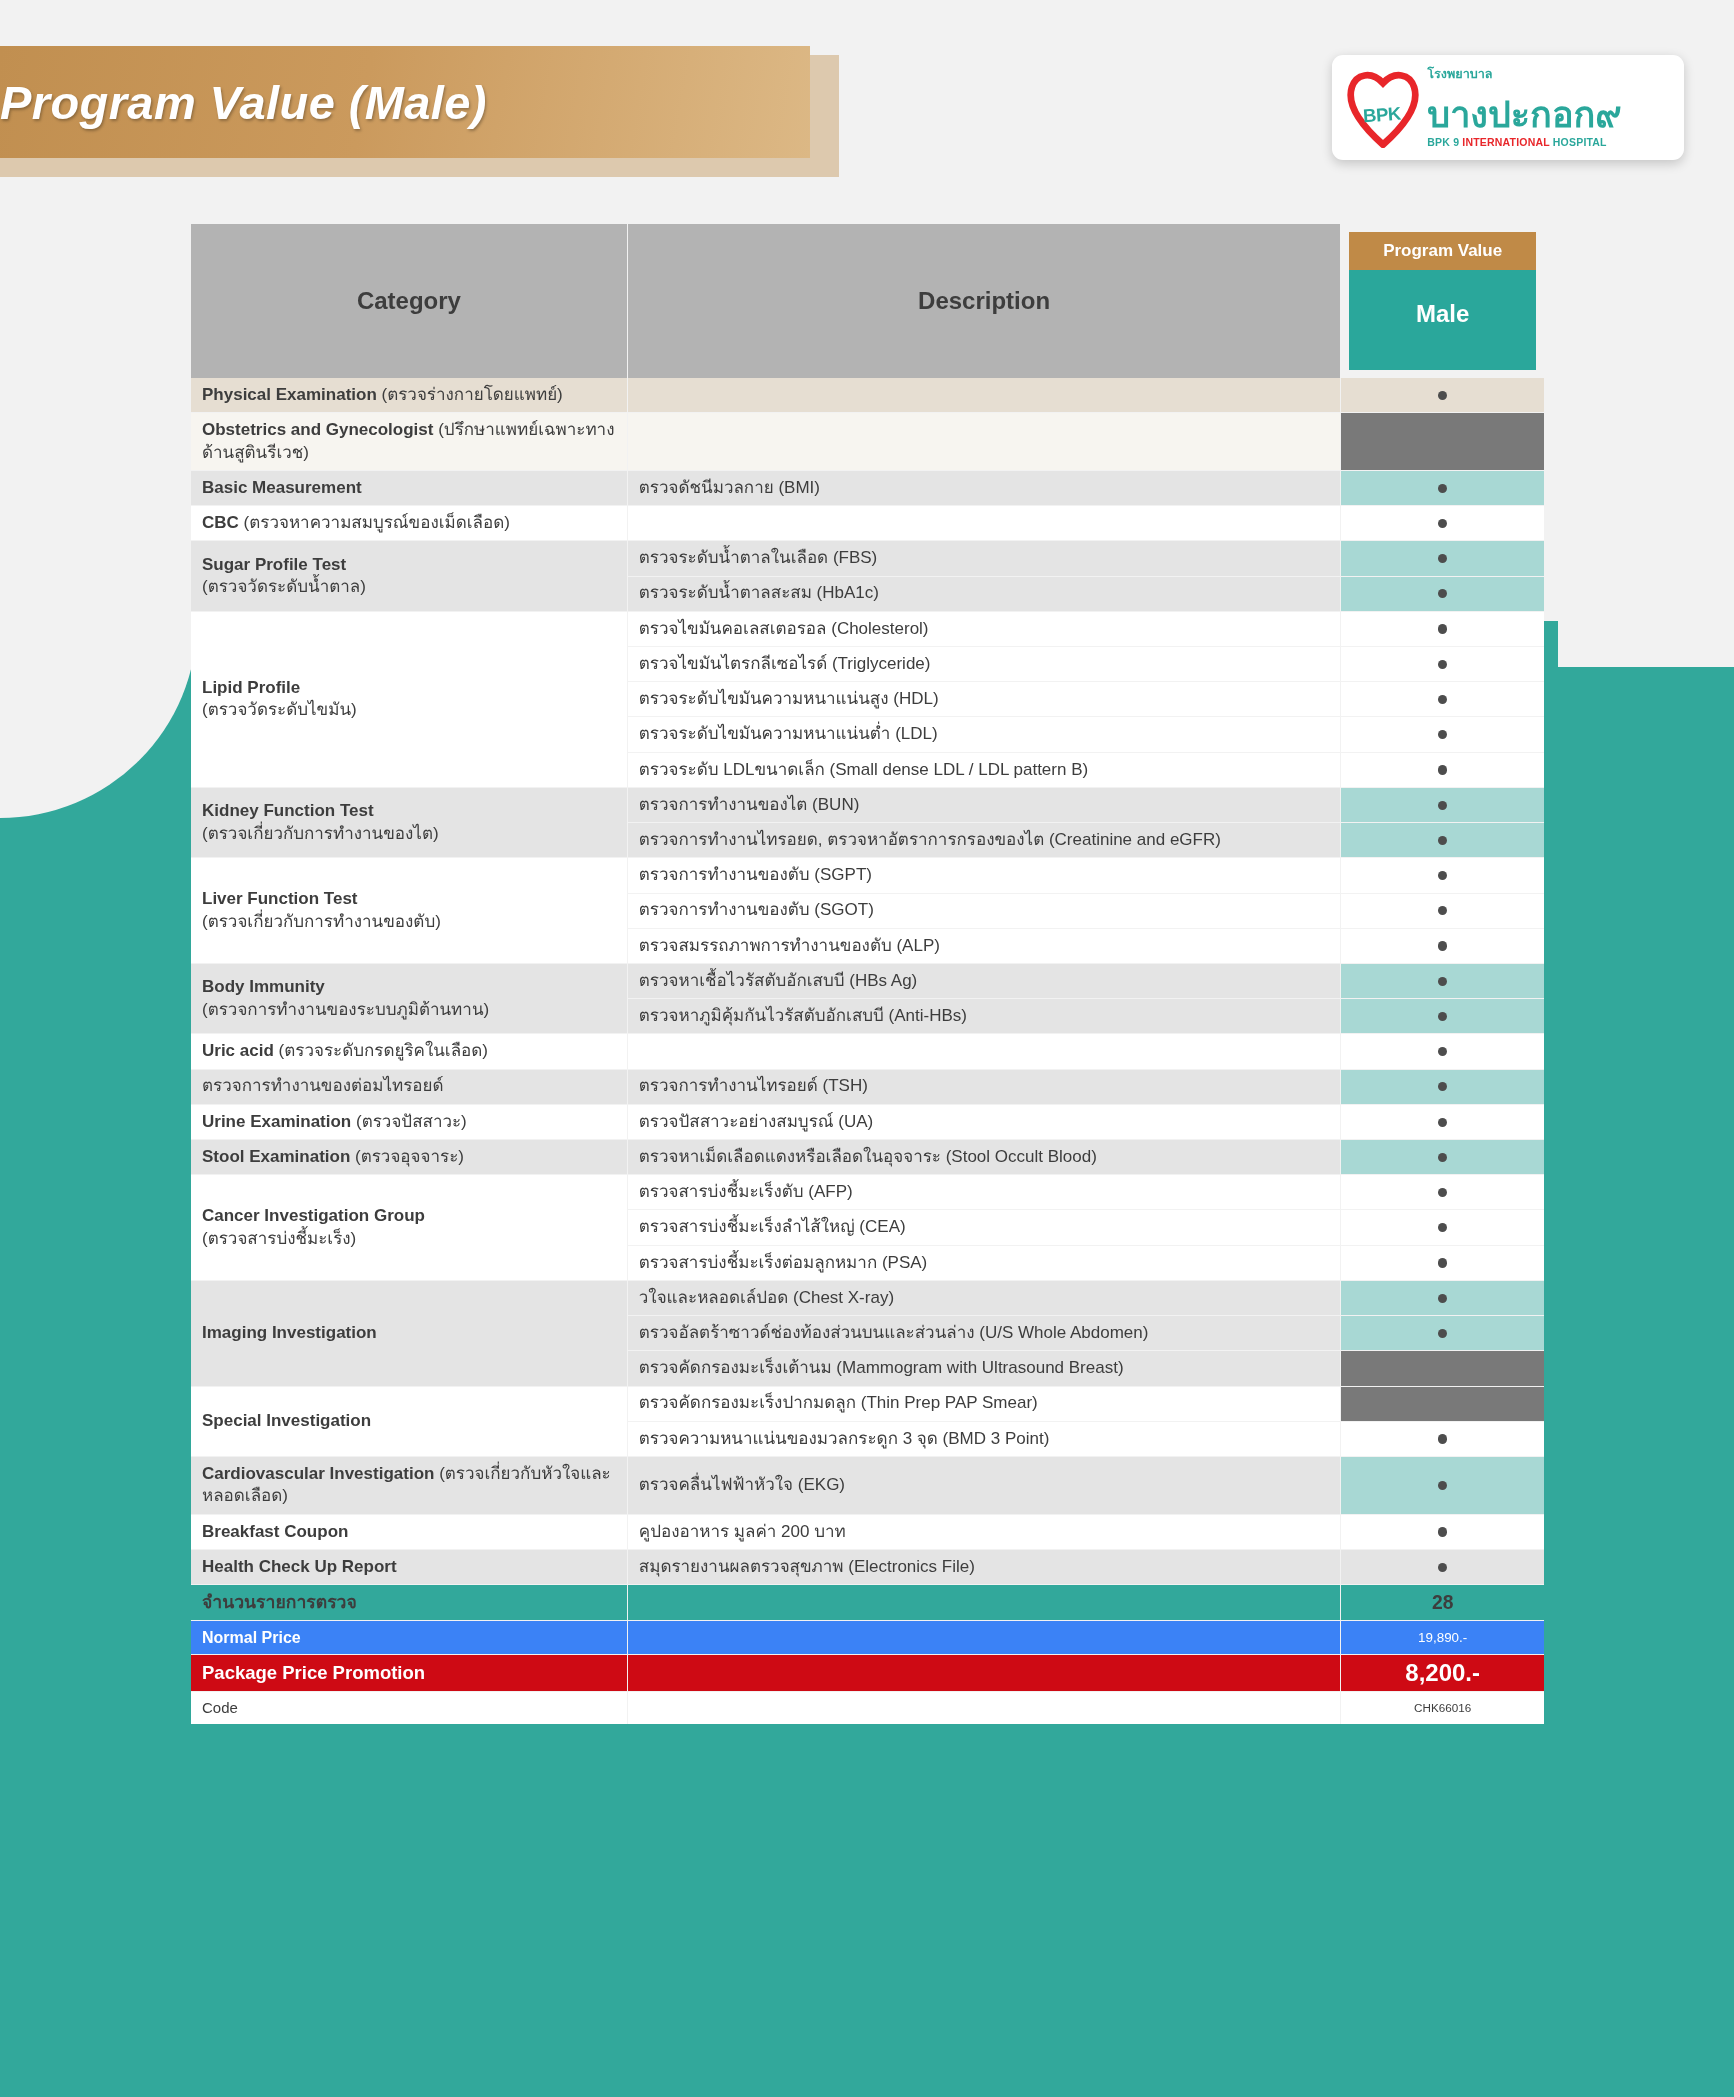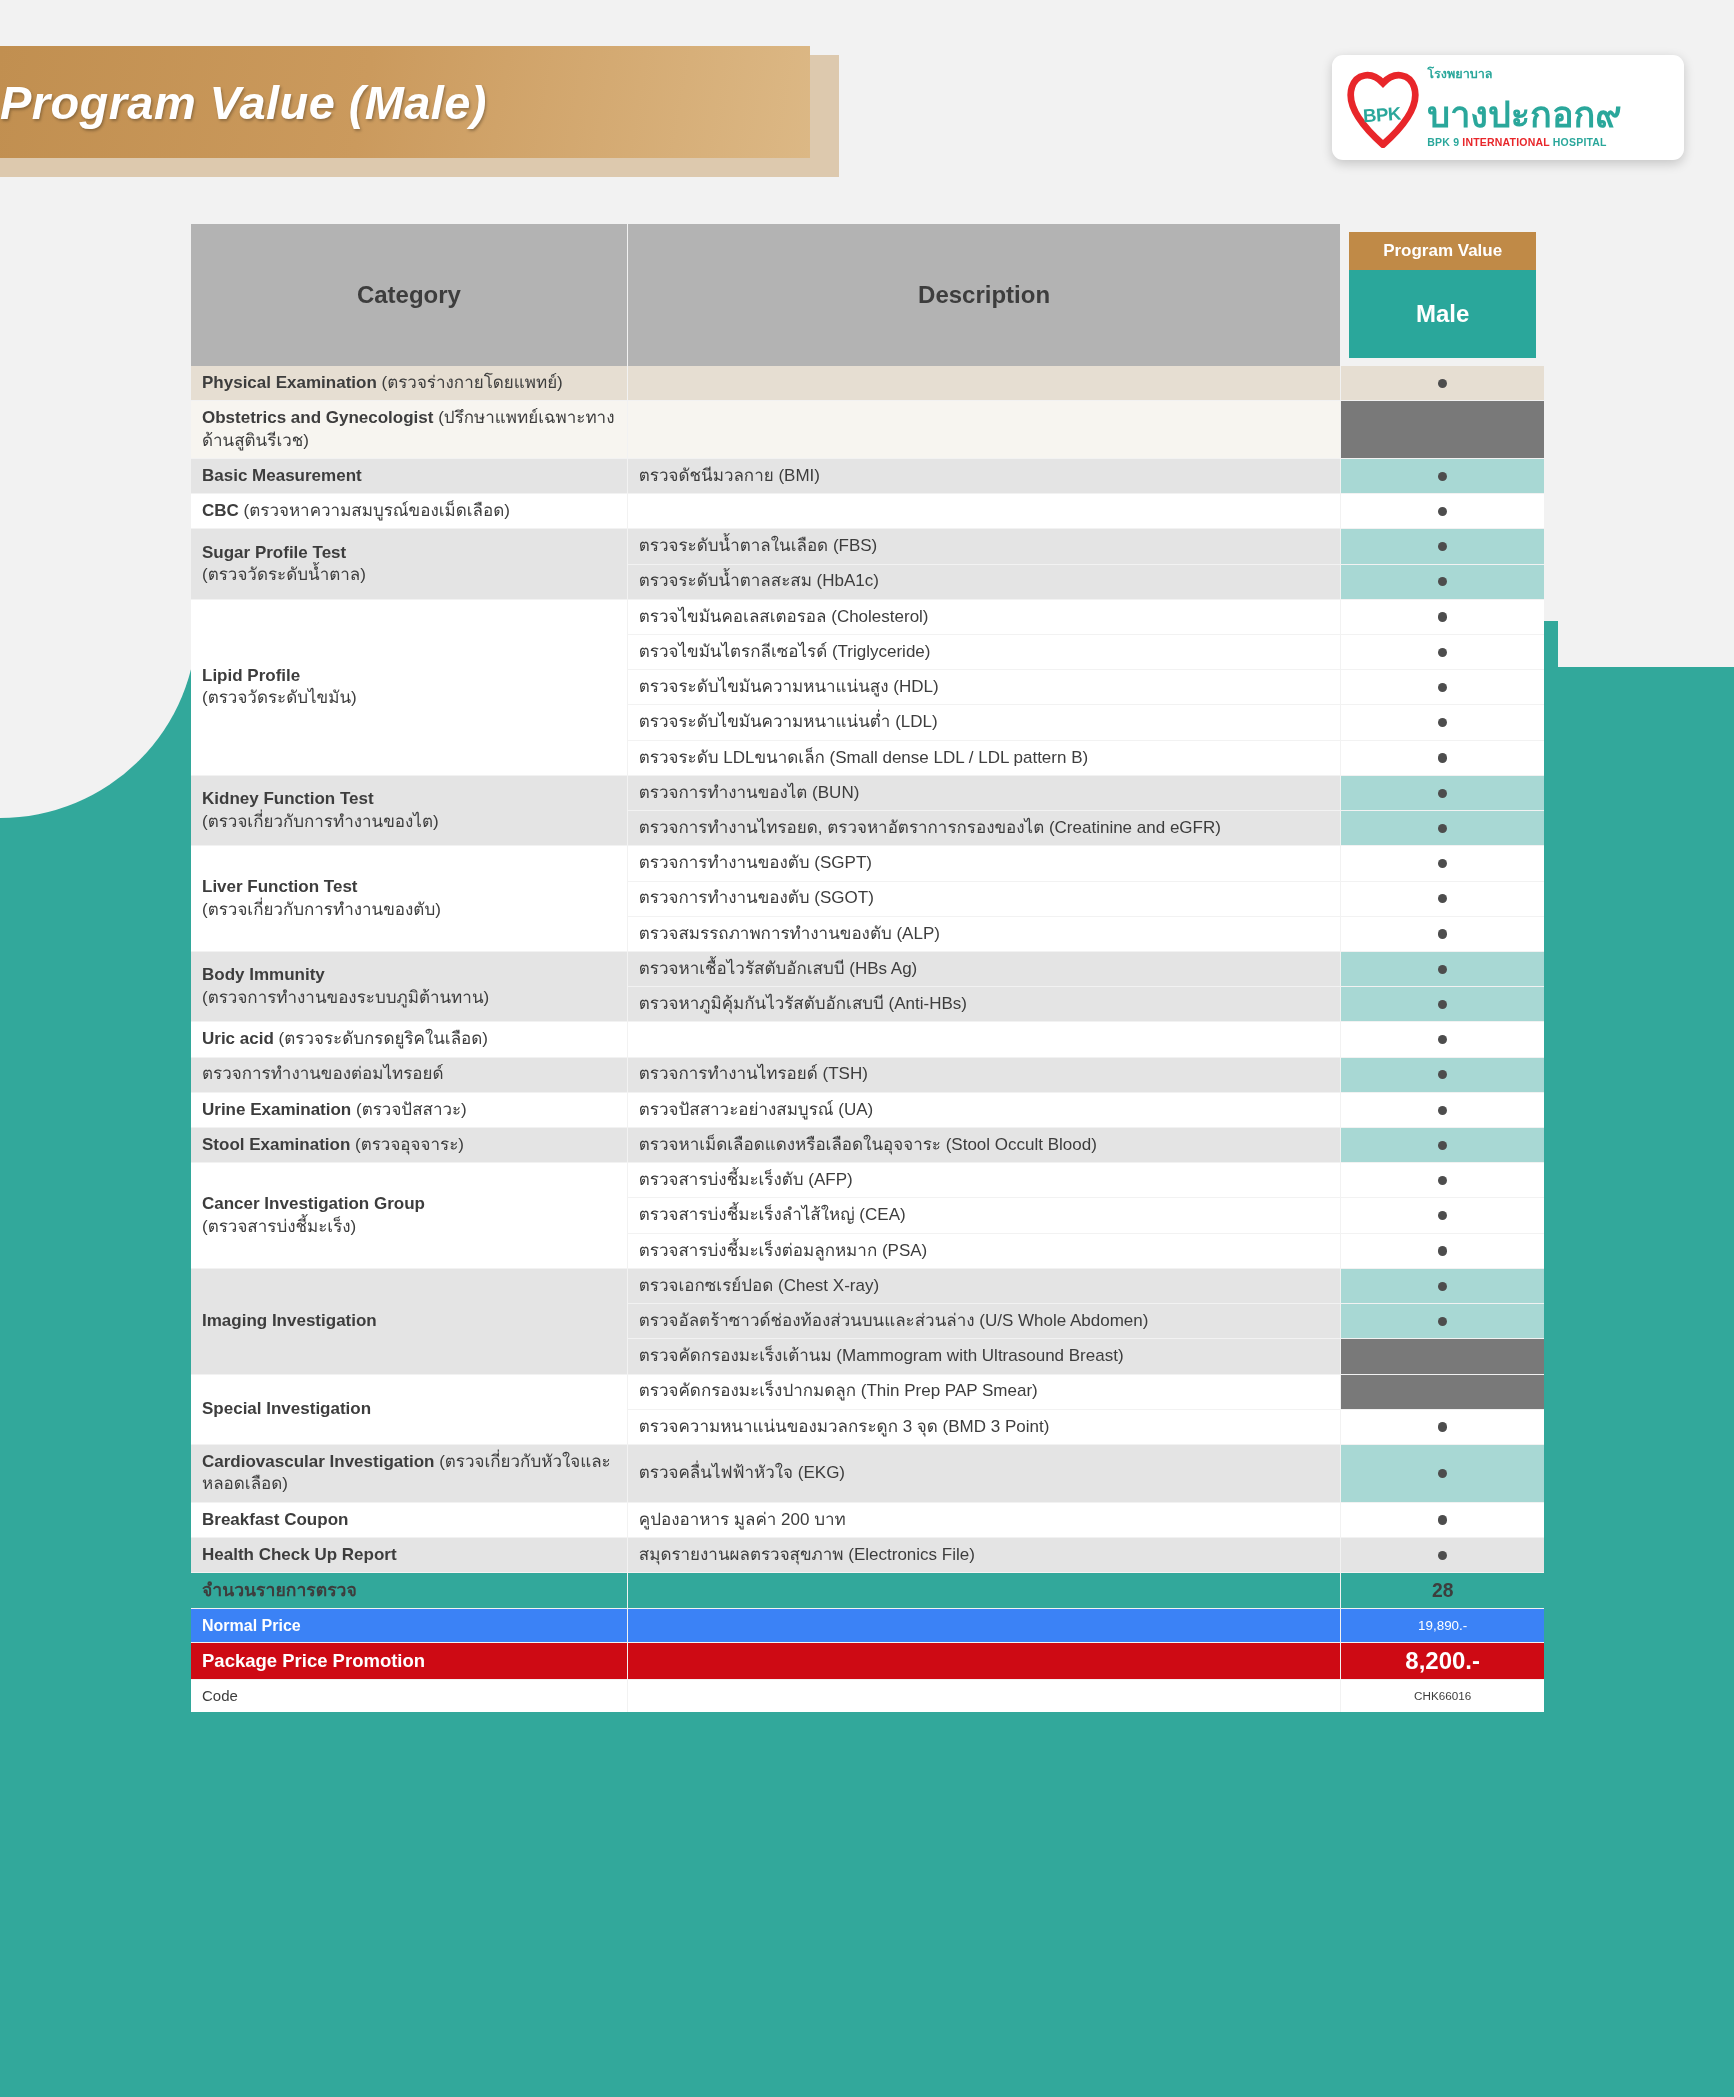--- a/index.html
+++ b/index.html
@@ -119,21 +119,21 @@
     vertical-align:top;
   }
   .val-head-top{
     background:#c08a47; color:#fff;
     font-size:17px; font-weight:bold;
     height:38px; line-height:38px; text-align:center;
   }
   .val-head-bot{
     background:#2aa79b; color:#fff;
     font-size:24px; font-weight:bold;
-    height:88px; line-height:88px; text-align:center;
+    height:100px; line-height:88px; text-align:center;
   }
 
   tbody td{
     font-size:17px;
     color:#3d3d3d;
     padding:5.9px 11px;
     vertical-align:middle;
     border-right:1.7px solid #f2f2f2;
     border-bottom:1.7px solid #f2f2f2;
     line-height:1.32;
@@ -334,21 +334,21 @@
         <tr>
           <td class="desc tint-white">ตรวจสารบ่งชี้มะเร็งลำไส้ใหญ่ (CEA)</td>
           <td class="val v-white"><span class="dot"></span></td>
         </tr>
         <tr>
           <td class="desc tint-white">ตรวจสารบ่งชี้มะเร็งต่อมลูกหมาก (PSA)</td>
           <td class="val v-white"><span class="dot"></span></td>
         </tr>
         <tr>
           <td class="cat tint-gray" rowspan="3"><span>Imaging Investigation</span></td>
-          <td class="desc tint-gray">ตรวจเอกซเรย์ปอด (Chest X-ray)</td>
+          <td class="desc tint-gray">วใจและหลอดเล์ปอด (Chest X-ray)</td>
           <td class="val v-mint"><span class="dot"></span></td>
         </tr>
         <tr>
           <td class="desc tint-gray">ตรวจอัลตร้าซาวด์ช่องท้องส่วนบนและส่วนล่าง (U/S Whole Abdomen)</td>
           <td class="val v-mint"><span class="dot"></span></td>
         </tr>
         <tr>
           <td class="desc tint-gray">ตรวจคัดกรองมะเร็งเต้านม (Mammogram with Ultrasound Breast)</td>
           <td class="val v-dark"></td>
         </tr>

